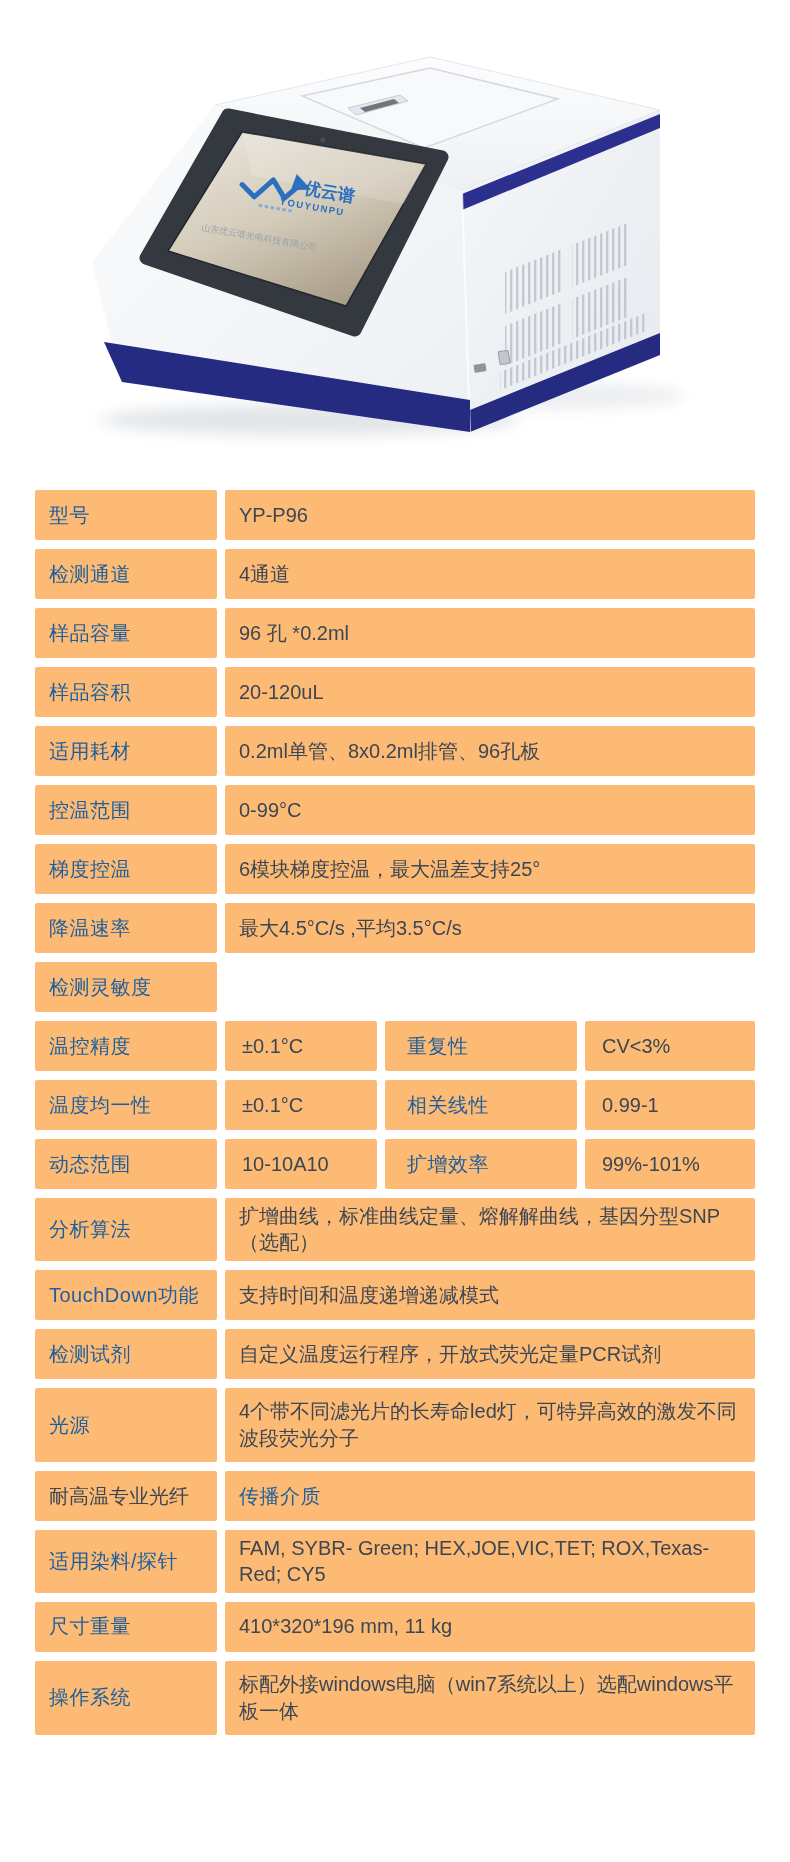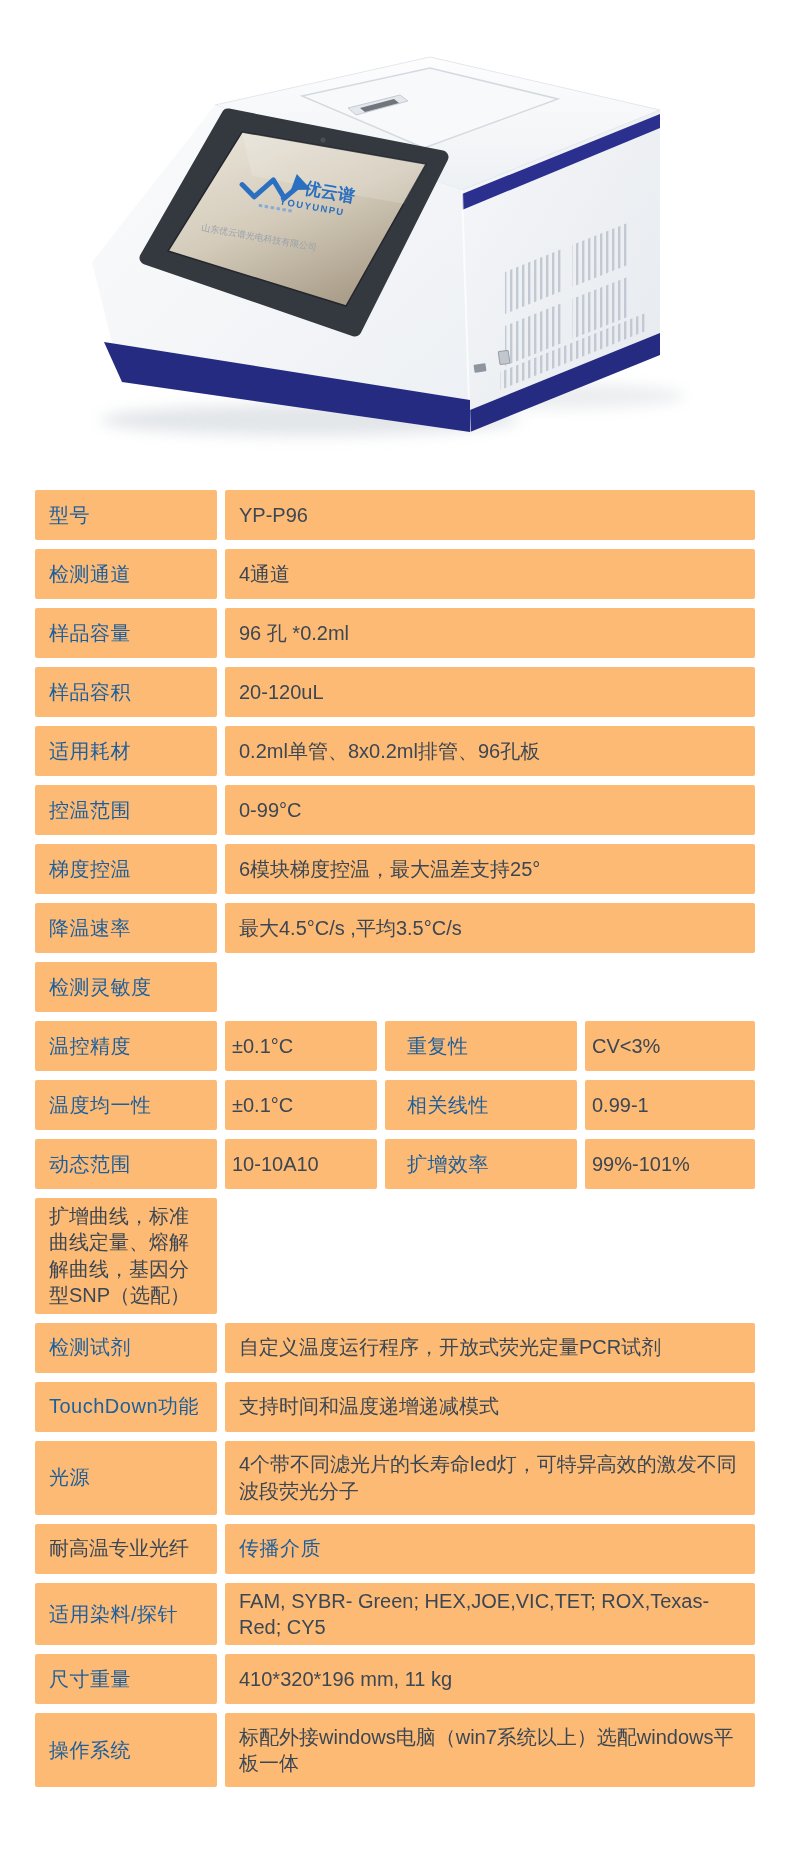--- a/index.html
+++ b/index.html
@@ -22,21 +22,21 @@
   .row{display:grid;grid-template-columns:182px 1fr;gap:8px;min-height:50px;}
   .row.quad{grid-template-columns:182px 152px 192px 1fr;}
   .row.tall{min-height:74px;}
   .cell{
     background:#fdba74;border-radius:2px;
     display:flex;align-items:center;
     font-size:20px;line-height:1.32;
   }
   .cell.label{color:#1d5f9d;padding:5px 8px 5px 14px;font-weight:500;letter-spacing:.5px;}
   .cell.value{color:#3c4754;padding:5px 12px 5px 14px;}
-  .row.quad .cell.value{padding-left:7px;}
+  .row.quad .cell.value{padding-left:17px;}
   .row.quad .cell.label2{padding-left:22px;}
 </style>
 </head>
 <body>
 
 <div class="page">
 
   <div class="photo-wrap">
     <svg width="790" height="468" viewBox="0 0 790 468" aria-hidden="true">
       <defs>
@@ -187,31 +187,32 @@
     </div>
 
     <div class="row quad">
       <div class="cell label">动态范围</div>
       <div class="cell value">10-10A10</div>
       <div class="cell label label2">扩增效率</div>
       <div class="cell value">99%-101%</div>
     </div>
 
     <div class="row">
+      <div class="cell label">分析算法</div>
       <div class="cell value">扩增曲线，标准曲线定量、熔解解曲线，基因分型SNP（选配）</div>
+    </div>
+
+    <div class="row">
+      <div class="cell label">TouchDown功能</div>
+      <div class="cell value">支持时间和温度递增递减模式</div>
     </div>
 
     <div class="row">
       <div class="cell label">检测试剂</div>
       <div class="cell value">自定义温度运行程序，开放式荧光定量PCR试剂</div>
-    </div>
-
-    <div class="row">
-      <div class="cell label">TouchDown功能</div>
-      <div class="cell value">支持时间和温度递增递减模式</div>
     </div>
 
     <div class="row tall">
       <div class="cell label">光源</div>
       <div class="cell value">4个带不同滤光片的长寿命led灯，可特异高效的激发不同波段荧光分子</div>
     </div>
 
     <div class="row">
       <div class="cell value">耐高温专业光纤</div>
       <div class="cell label">传播介质</div>

